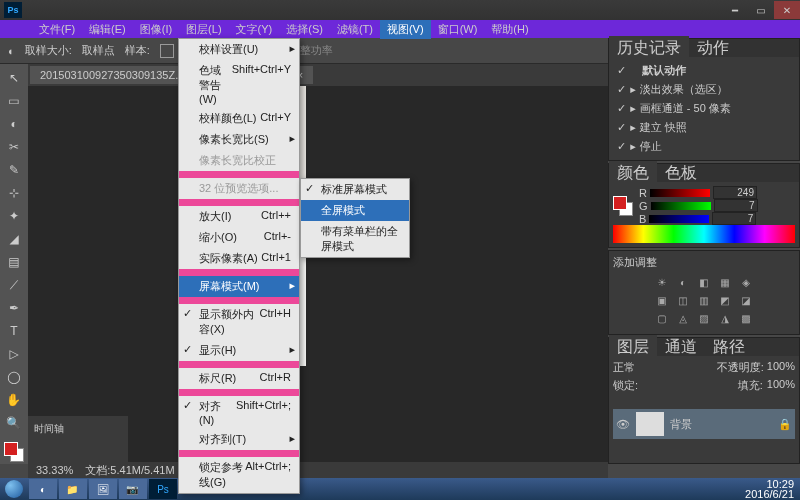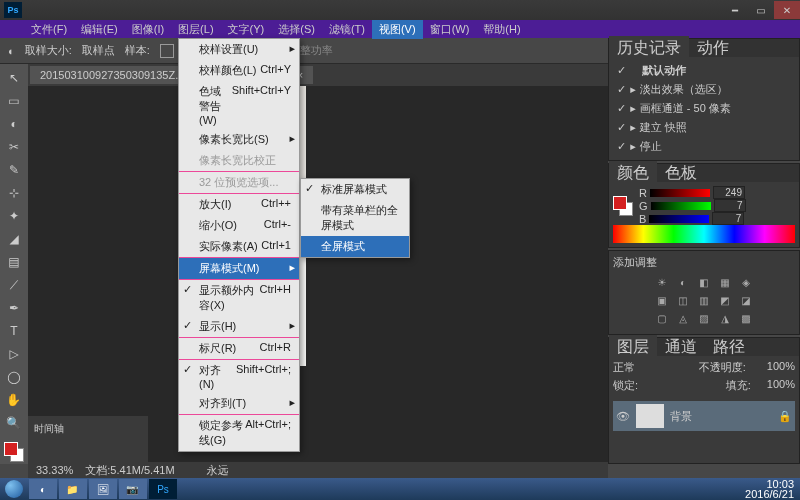--- a/index.html
+++ b/index.html
@@ -2,21 +2,21 @@
 <html><head>
 <meta charset="utf-8">
 <style>
 *{margin:0;padding:0;box-sizing:border-box;font-family:"Microsoft YaHei",sans-serif;font-size:11px;user-select:none}
 body{width:800px;height:500px;background:#474747;overflow:hidden;position:relative}
 .titlebar{height:20px;background:linear-gradient(#3a3a3a,#323232);display:flex;align-items:center;color:#ccc}
 .ps-logo{width:18px;height:16px;background:#001e36;color:#31a8ff;font-weight:bold;font-size:9px;display:flex;align-items:center;justify-content:center;margin:0 4px}
 .winbtns{margin-left:auto;display:flex}
 .winbtn{width:26px;height:18px;display:flex;align-items:center;justify-content:center;color:#ccc;font-size:10px}
 .winbtn.close{background:#8b3a3a}
-.menubar{height:18px;background:#4c1d95;display:flex;align-items:center;padding-left:24px}
+.menubar{height:18px;background:#6d28d9;display:flex;align-items:center;padding-left:32px}
 .menuitem{padding:2px 7px;color:#ccc;cursor:pointer}
 .menuitem.active{background:#2d6fb9;color:#fff}
 .optbar{height:26px;background:#474747;border-bottom:1px solid #2a2a2a;display:flex;align-items:center;padding:0 8px;gap:10px;color:#ccc}
 .optbar .swatch{width:14px;height:14px;border:1px solid #999}
 .feature{margin-left:auto;background:#535353;padding:2px 8px;border:1px solid #2a2a2a}
 .tabbar{height:22px;background:#3a3a3a;display:flex;align-items:center;padding-left:30px}
 .doctab{background:#535353;color:#ccc;padding:3px 10px;font-size:10px;display:flex;gap:6px}
 .workspace{position:absolute;top:86px;left:28px;right:192px;bottom:36px;background:#282828}
 .canvas{position:absolute;left:150px;top:0;width:128px;height:280px;background:#eee;overflow:hidden}
 .portrait{width:100%;height:100%;background:linear-gradient(180deg,#e8e5e0 0%,#e8e5e0 40%,#ddd 100%);position:relative}
@@ -45,35 +45,35 @@
 .colorpanel{display:flex;gap:6px;align-items:center}
 .slider{width:60px;height:8px;background:linear-gradient(90deg,#000,#f00)}
 .slider.g{background:linear-gradient(90deg,#000,#0f0)}
 .slider.b{background:linear-gradient(90deg,#000,#00f)}
 .spectrum{height:18px;background:linear-gradient(90deg,red,yellow,lime,cyan,blue,magenta,red)}
 .layerrow{display:flex;align-items:center;padding:3px;gap:6px;background:#5a6b7a}
 .layerthumb{width:28px;height:24px;background:#ddd}
 .dropdown{position:absolute;background:#e8e8e8;border:1px solid #999;box-shadow:2px 2px 6px rgba(0,0,0,.4);z-index:100}
 .dd1{left:178px;top:38px;width:122px}
 .drow{padding:3px 8px 3px 20px;color:#222;display:flex;justify-content:space-between;position:relative}
-.drow.sep{border-top:1px solid #ec4899}
+.drow.sep{border-top:7px solid #ec4899}
 .drow.hl{background:#2d6fb9;color:#fff}
 .drow.dis{color:#999}
 .drow .chk{position:absolute;left:4px}
 .drow .arr{position:absolute;right:4px}
 .dd2{left:300px;top:178px;width:110px}
 .taskbar{position:absolute;bottom:0;left:0;right:0;height:22px;background:linear-gradient(#3a5a8a,#1e3a5a);display:flex;align-items:center}
 .start{width:28px;height:22px;display:flex;align-items:center;justify-content:center}
 .orb{width:18px;height:18px;border-radius:50%;background:radial-gradient(circle at 30% 30%,#7ec0ee,#1e5a9e)}
 .tbicon{width:28px;height:20px;margin:0 1px;background:#4a6a9a;display:flex;align-items:center;justify-content:center;font-size:10px;color:#fff}
 .tray{margin-left:auto;color:#fff;padding:0 6px;font-size:10px;text-align:right;line-height:10px}
 .iconbtns{display:flex;flex-direction:column;gap:2px;padding:4px}
 .iconrow{display:flex;gap:3px;justify-content:center}
 .ib{width:18px;height:16px;color:#aaa;display:flex;align-items:center;justify-content:center;font-size:10px}
-input.val{width:32px;background:#333;border:1px solid #222;color:#ccc;font-size:10px;text-align:right;padding:0 2px}
+input.val{width:44px;background:#333;border:1px solid #222;color:#ccc;font-size:10px;text-align:right;padding:0 2px}
 </style>
 </head>
 <body>
 
 <div class="titlebar">
  <div class="ps-logo">Ps</div>
  <div class="winbtns">
   <div class="winbtn">━</div>
   <div class="winbtn">▭</div>
   <div class="winbtn close">✕</div>
@@ -142,21 +142,21 @@
         <div class="face"></div>
    <div class="sweater">
           <div class="vstripe l"></div>
           <div class="vstripe r"></div>
         </div>
    <div class="denim"></div>
   </div>
  </div>
 </div>
 
-<div class="thumbstrip" style="width:120px">
+<div class="thumbstrip" style="width:100px">
  <div style="color:#ccc;font-size:10px;padding:2px">时间轴</div>
 </div>
 
 <div class="zoombar">
  <span>33.33%</span>
  <span>文档:5.41M/5.41M</span>
  <span style="margin-left:20px">永远</span>
 </div>
 
 <div class="panels">
@@ -253,52 +253,52 @@
    </div>
   </div>
  </div>
  <div class="panel" style="flex:1">
   <div class="ptabs">
         <span class="ptab active">图层</span>
         <span class="ptab">通道</span>
         <span class="ptab">路径</span>
       </div>
   <div class="pbody">
-   <div style="display:flex;gap:21px;margin-bottom:3px">
+   <div style="display:flex;gap:3px;margin-bottom:3px">
           <span>正常</span>
           <span style="margin-left:auto">不透明度:</span>
           <span>100%</span>
         </div>
-   <div style="display:flex;gap:16px;margin-bottom:8px">
+   <div style="display:flex;gap:4px;margin-bottom:16px">
           <span>锁定:</span>
           <span style="margin-left:auto">填充:</span>
           <span>100%</span>
         </div>
    <div class="layerrow">
     <span>👁</span>
     <div class="layerthumb"></div>
     <span>背景</span>
     <span style="margin-left:auto">🔒</span>
    </div>
   </div>
  </div>
 </div>
 
 <div class="dropdown dd1" id="dd1">
     <div class="drow">
       <span>校样设置(U)</span>
       <span class="arr">▸</span>
     </div>
     <div class="drow">
+      <span>色域警告(W)</span>
+      <span>Shift+Ctrl+Y</span>
+    </div>
+    <div class="drow">
       <span>校样颜色(L)</span>
       <span>Ctrl+Y</span>
-    </div>
-    <div class="drow">
-      <span>色域警告(W)</span>
-      <span>Shift+Ctrl+Y</span>
     </div>
     <div class="drow">
       <span>像素长宽比(S)</span>
       <span class="arr">▸</span>
     </div>
     <div class="drow dis">
       <span>像素长宽比校正</span>
     </div>
     <div class="drow dis sep">
       <span>32 位预览选项...</span>
@@ -345,34 +345,34 @@
     <div class="drow sep">
       <span>锁定参考线(G)</span>
       <span>Alt+Ctrl+;</span>
     </div>
   </div>
 <div class="dropdown dd2" id="dd2">
     <div class="drow">
       <span class="chk">✓</span>
       <span>标准屏幕模式</span>
     </div>
-    <div class="drow">
-      <span>带有菜单栏的全屏模式</span>
-    </div>
     <div class="drow hl">
       <span>全屏模式</span>
+    </div>
+    <div class="drow">
+      <span>带有菜单栏的全屏模式</span>
     </div>
   </div>
 
 <div class="taskbar">
  <div class="start">
       <div class="orb"></div>
     </div>
  <div class="tbicon">◐</div>
  <div class="tbicon">📁</div>
  <div class="tbicon">🖼</div>
  <div class="tbicon">📷</div>
  <div class="tbicon" style="background:#001e36;color:#31a8ff">Ps</div>
  <div class="tray">
-  <div>10:03</div>
+  <div>10:29</div>
   <div>2016/6/21</div>
  </div>
 </div>
 
 </body></html>

